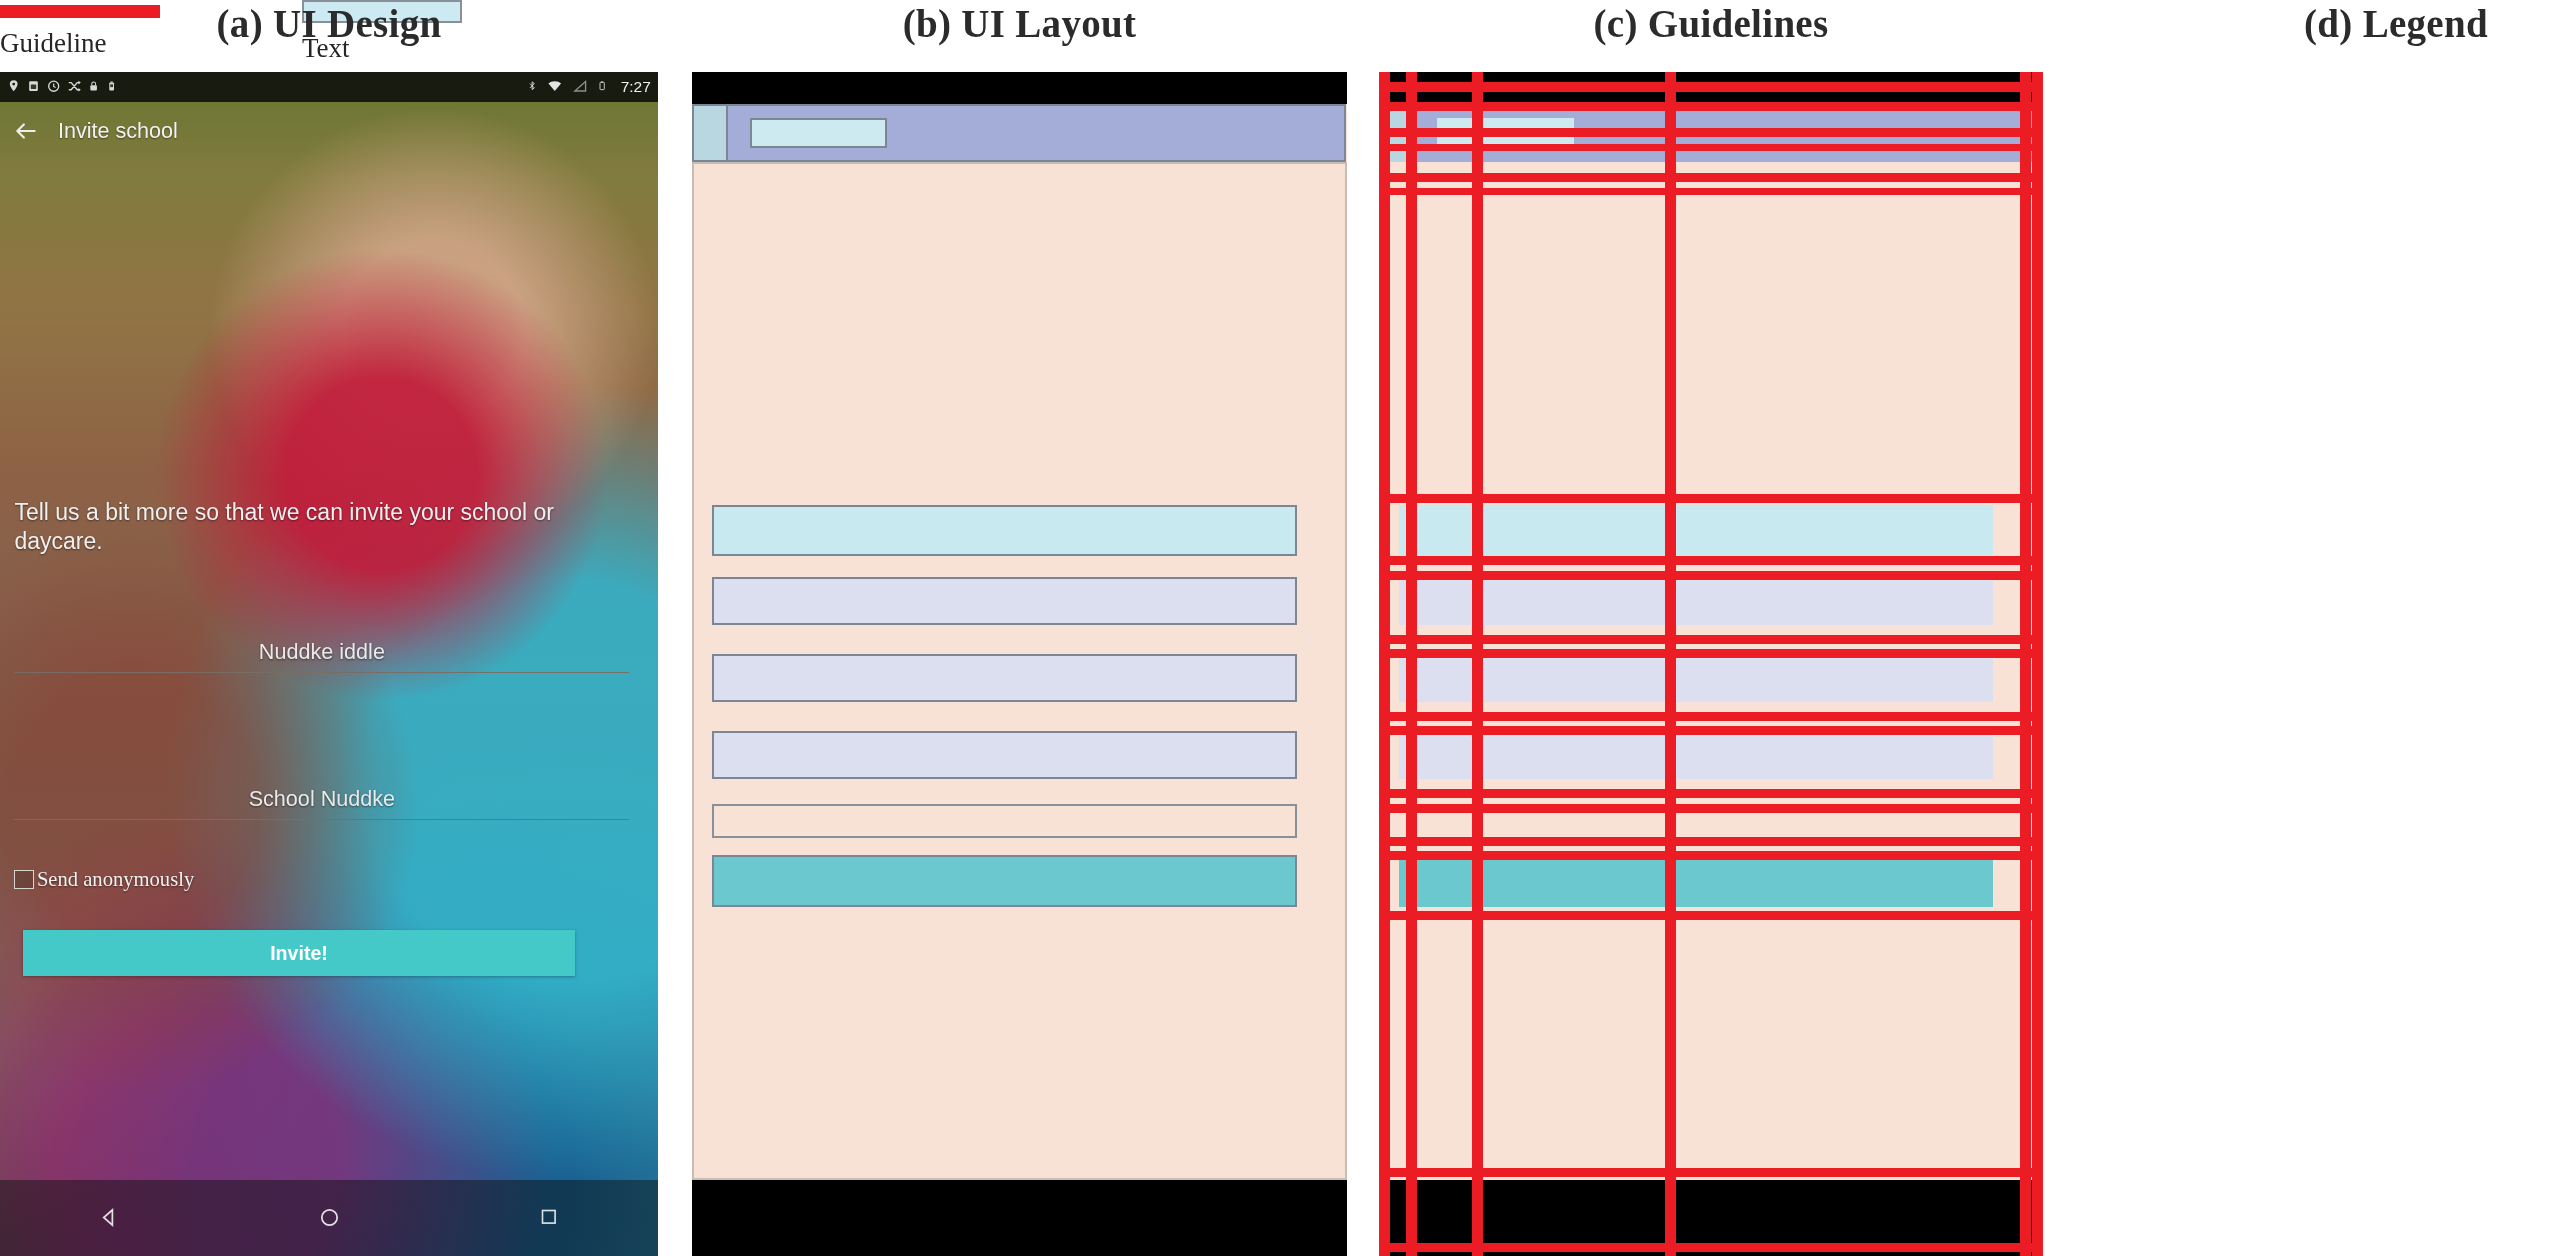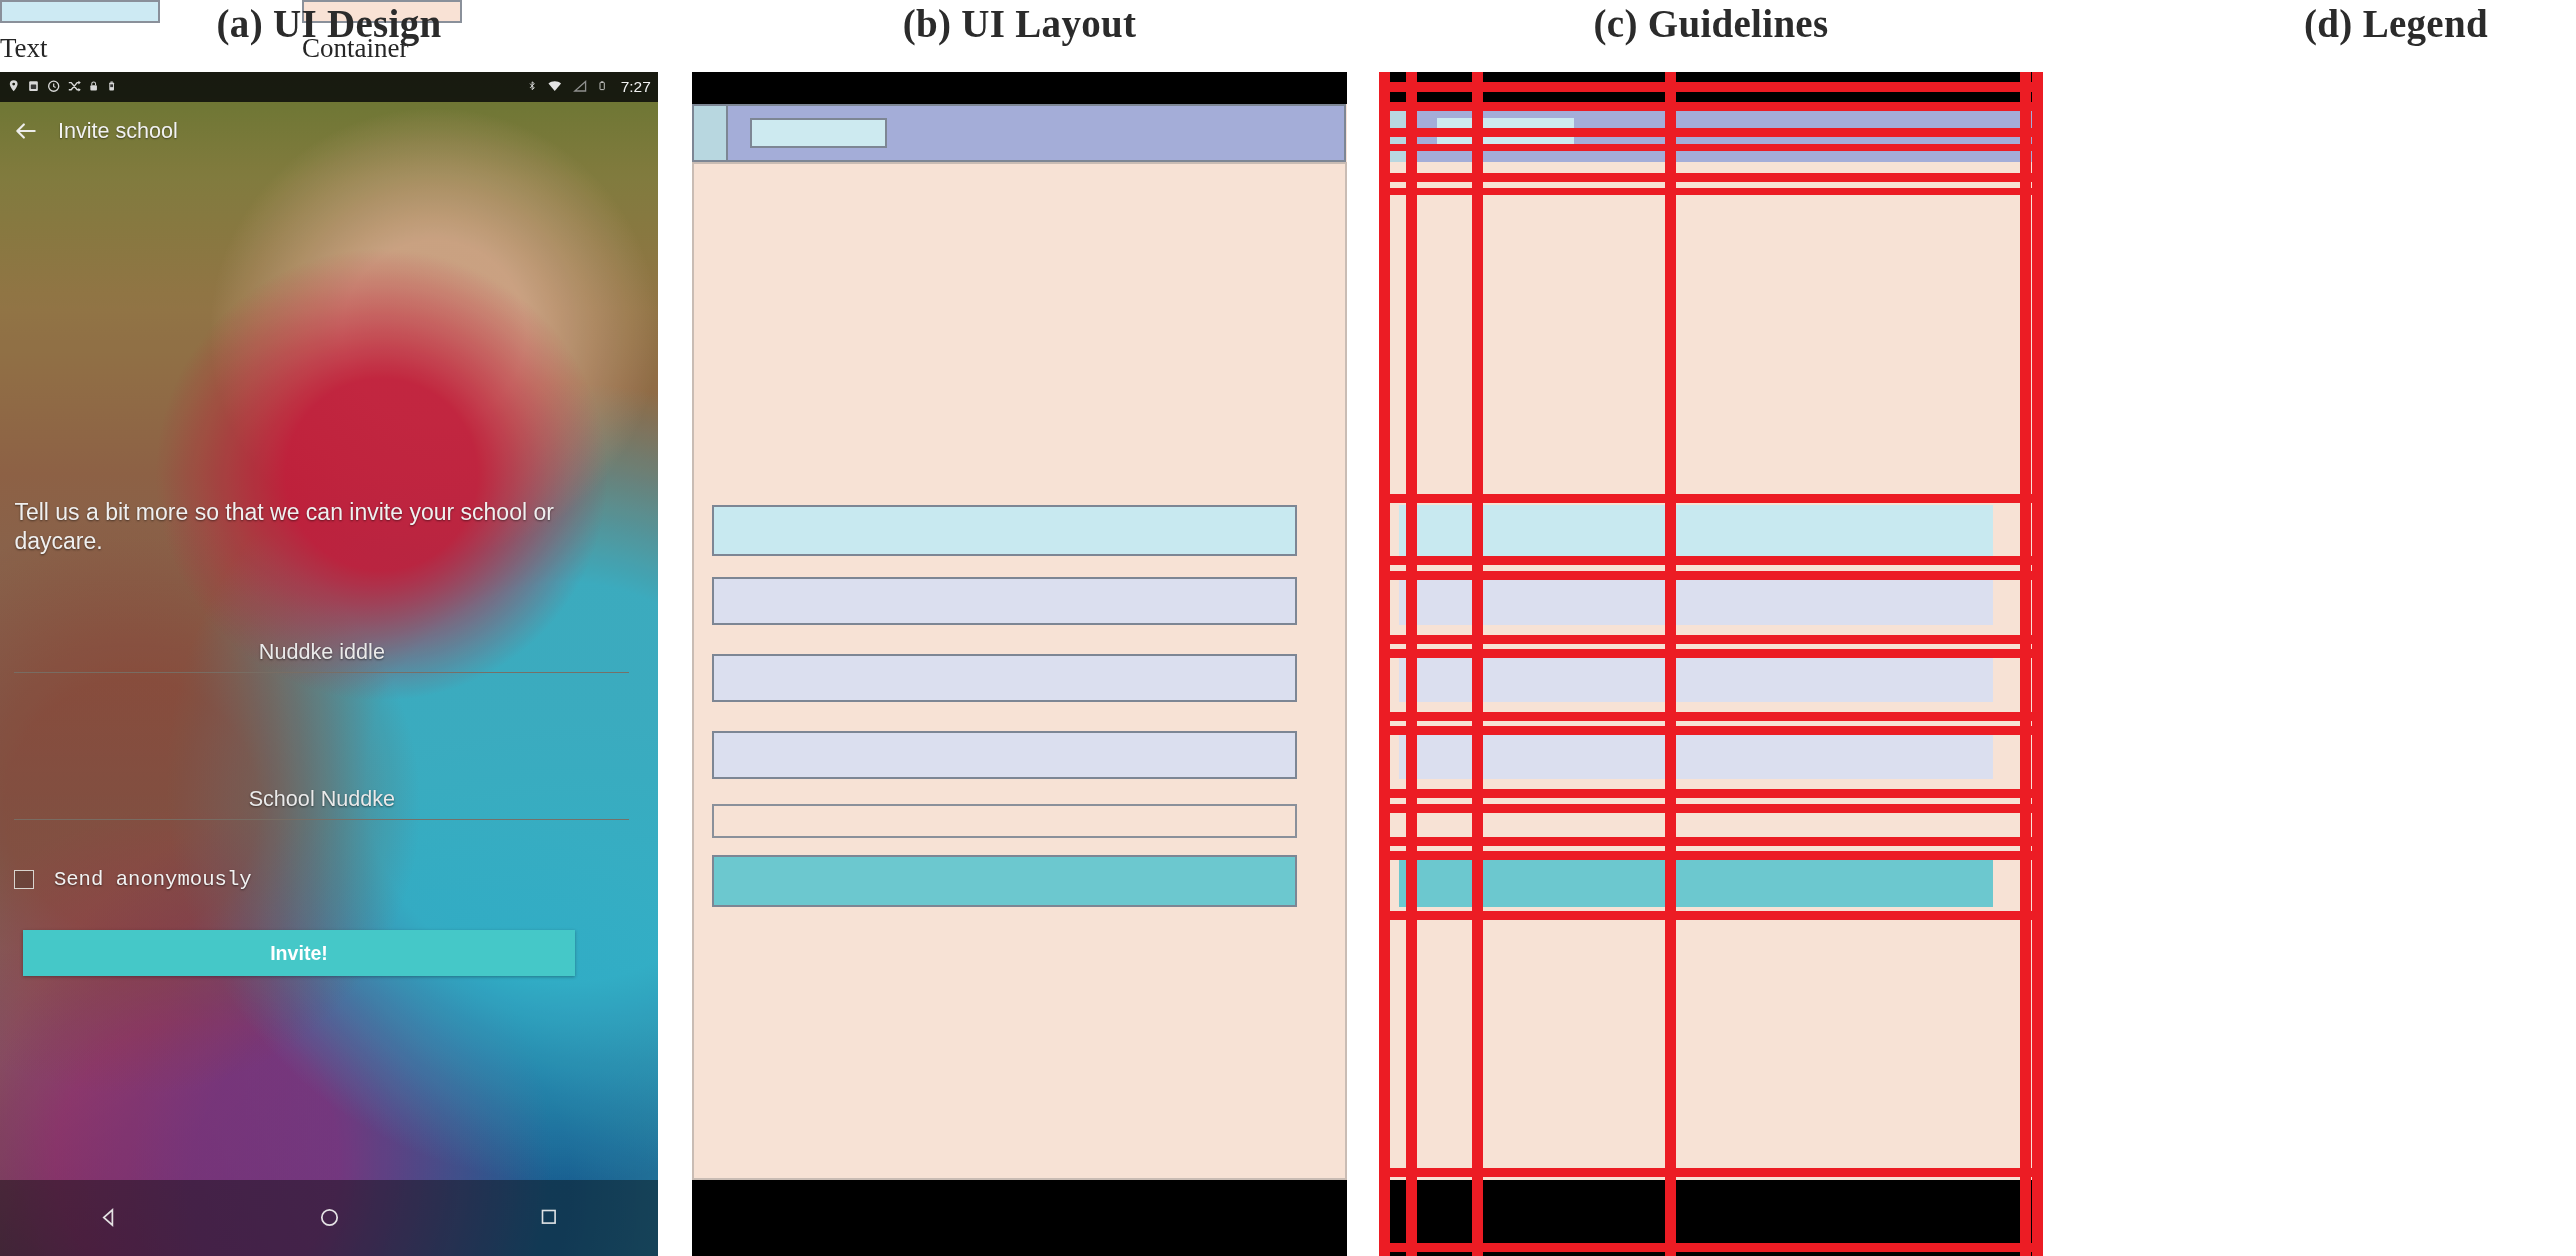--- a/index.html
+++ b/index.html
@@ -90,22 +90,22 @@
   .caret{display:inline-block;width:2.1px;height:23px;background:#2a73e8;
          vertical-align:-4.1px;margin-left:1.5px;}
 
   #field-name{top:567px;}
   #field-email{top:639px;}
   #field-phone{top:714px;}
 
   .checkrow{position:absolute;left:14.4px;top:796px;display:flex;align-items:center;}
   .checkbox{width:17.5px;height:17.5px;border:1.5px solid #d9d5cf;background:rgba(40,35,30,.25);}
   .checkrow .lbl{
-    font-family:Liberation Mono, monospace;font-size:20.6px;color:#f2f2f2;
-    margin-left:20px;text-shadow:0 0.5px 2.1px rgba(0,0,0,.5);
+    font-family:Liberation Serif, serif;font-size:20.6px;color:#f2f2f2;
+    margin-left:3px;text-shadow:0 0.5px 2.1px rgba(0,0,0,.5);
   }
 
   .cta{
     position:absolute;left:23px;top:858px;width:552px;height:46px;
     background:#45c8c8;display:flex;align-items:center;justify-content:center;
     box-shadow:0 1px 3.1px rgba(0,0,0,.3);
   }
   .cta span{font-family:"Liberation Sans",sans-serif;font-size:19.6px;color:#ffffff;font-weight:bold;}
 
   
@@ -334,20 +334,24 @@
       <div class="gl-h" style="top: 779px; height: 9.3px; background: rgb(236, 28, 36);"></div>
       <div class="gl-h" style="top: 839px; height: 9.3px; background: rgb(236, 28, 36);"></div>
       <div class="gl-h" style="top: 1096px; height: 9.3px; background: rgb(236, 28, 36);"></div>
       <div class="gl-h" style="top: 1171px; height: 9.3px; background: rgb(236, 28, 36);"></div>
     </div>
 </div>
 
 <div id="panel-d">
   <div class="legend-grid" id="legend-grid">
       <div class="leg-item">
+        <div class="leg-swatch noborder" style="background: rgb(236, 28, 36);"></div>
+        <div class="leg-label">Guideline</div>
+      </div>
+      <div class="leg-item">
         <div class="leg-swatch" style="background: rgb(205, 234, 243);"></div>
         <div class="leg-label">Text</div>
       </div>
       <div class="leg-item">
         <div class="leg-swatch" style="background: rgb(249, 226, 213);"></div>
         <div class="leg-label">Container</div>
       </div>
       <div class="leg-item">
         <div class="leg-swatch" style="background: rgb(99, 196, 201);"></div>
         <div class="leg-label">Button</div>

